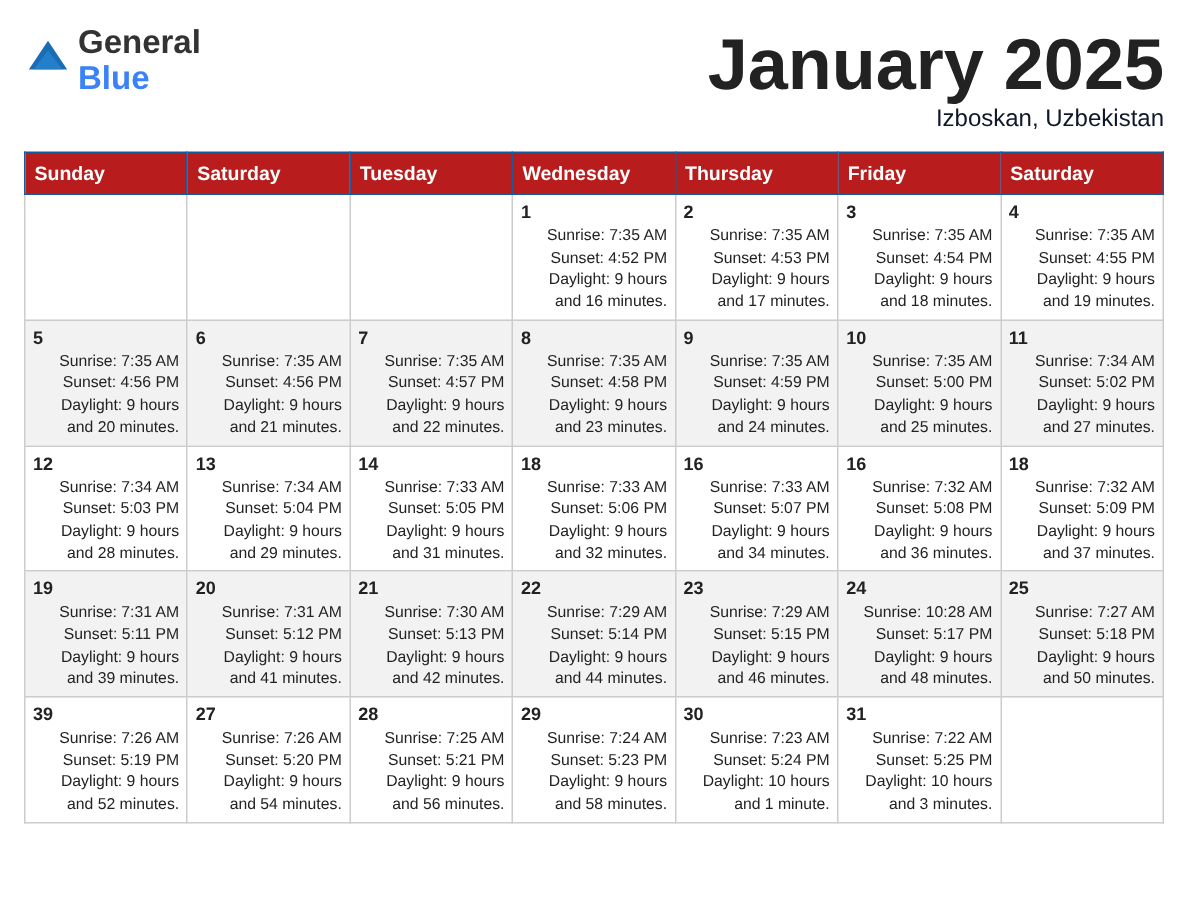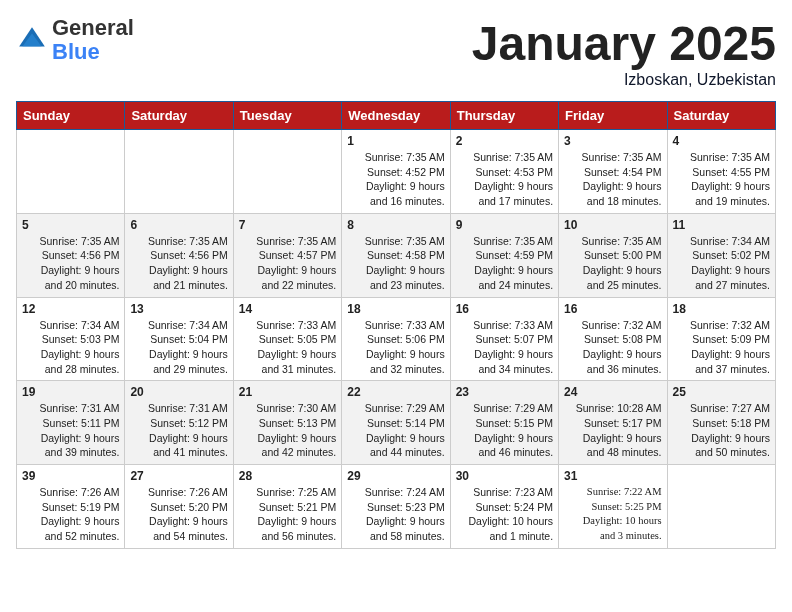--- a/index.html
+++ b/index.html
@@ -341,21 +341,21 @@
         </td>
         <td>
           <div class="day-number">30</div>
           <div class="day-info" style="white-space: pre-line;">Sunrise: 7:23 AM
 Sunset: 5:24 PM
 Daylight: 10 hours
 and 1 minute.</div>
         </td>
         <td>
           <div class="day-number">31</div>
-          <div class="day-info" style="white-space: pre-line; font-family: Liberation Serif, serif;">Sunrise: 7:22 AM
+          <div class="day-info" style="white-space: pre-line;">Sunrise: 7:22 AM
 Sunset: 5:25 PM
 Daylight: 10 hours
 and 3 minutes.</div>
         </td>
         <td class="empty-cell"></td>
       </tr>
     </tbody>
 </table>
 
 </body></html>

